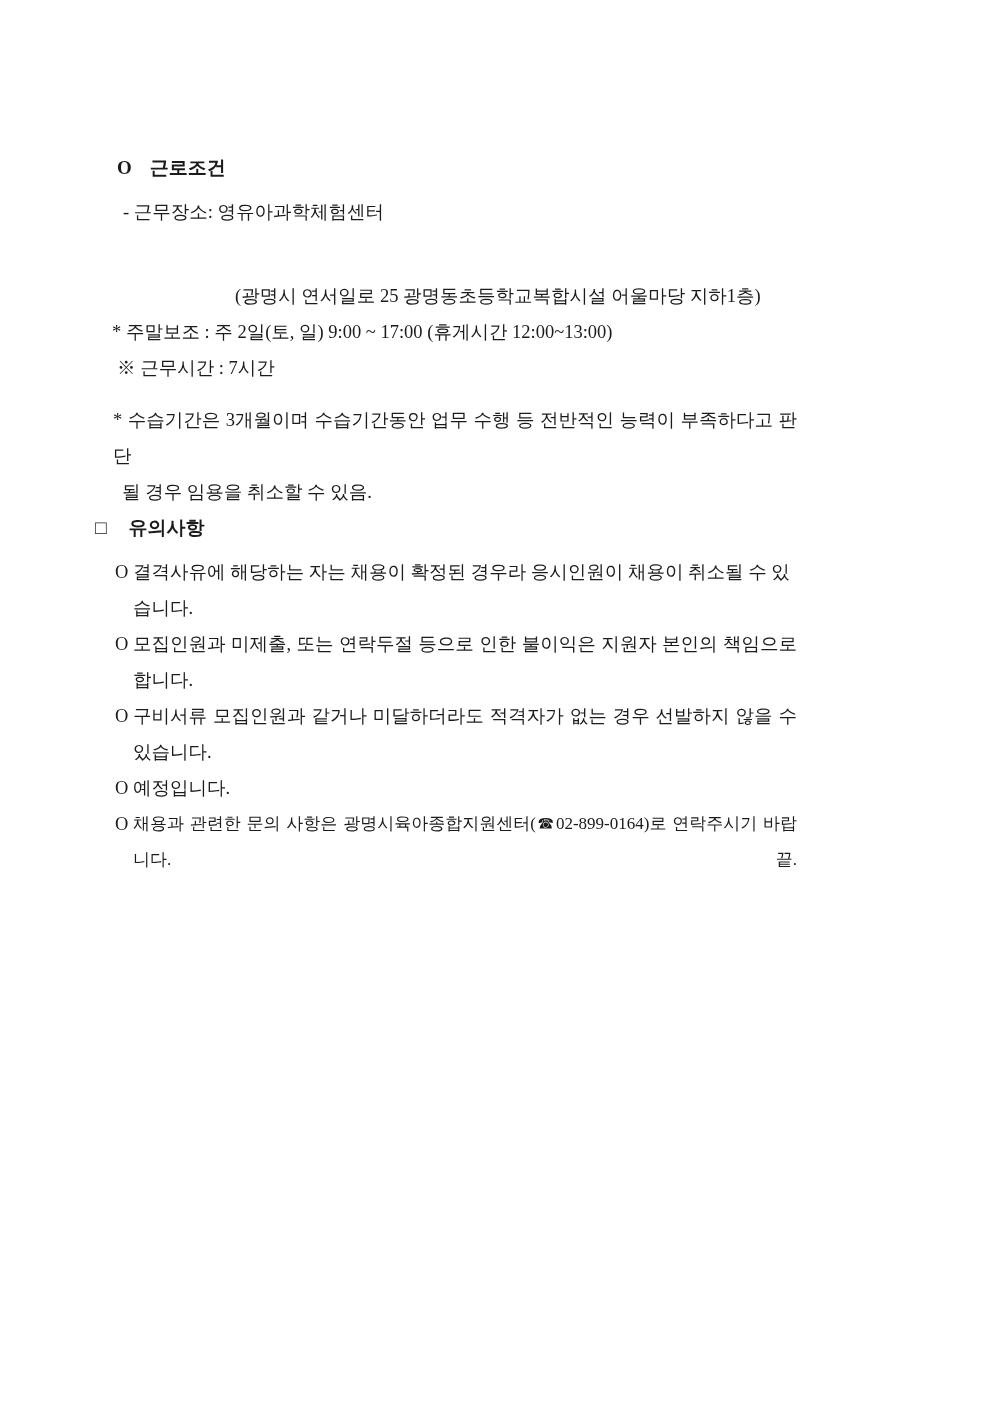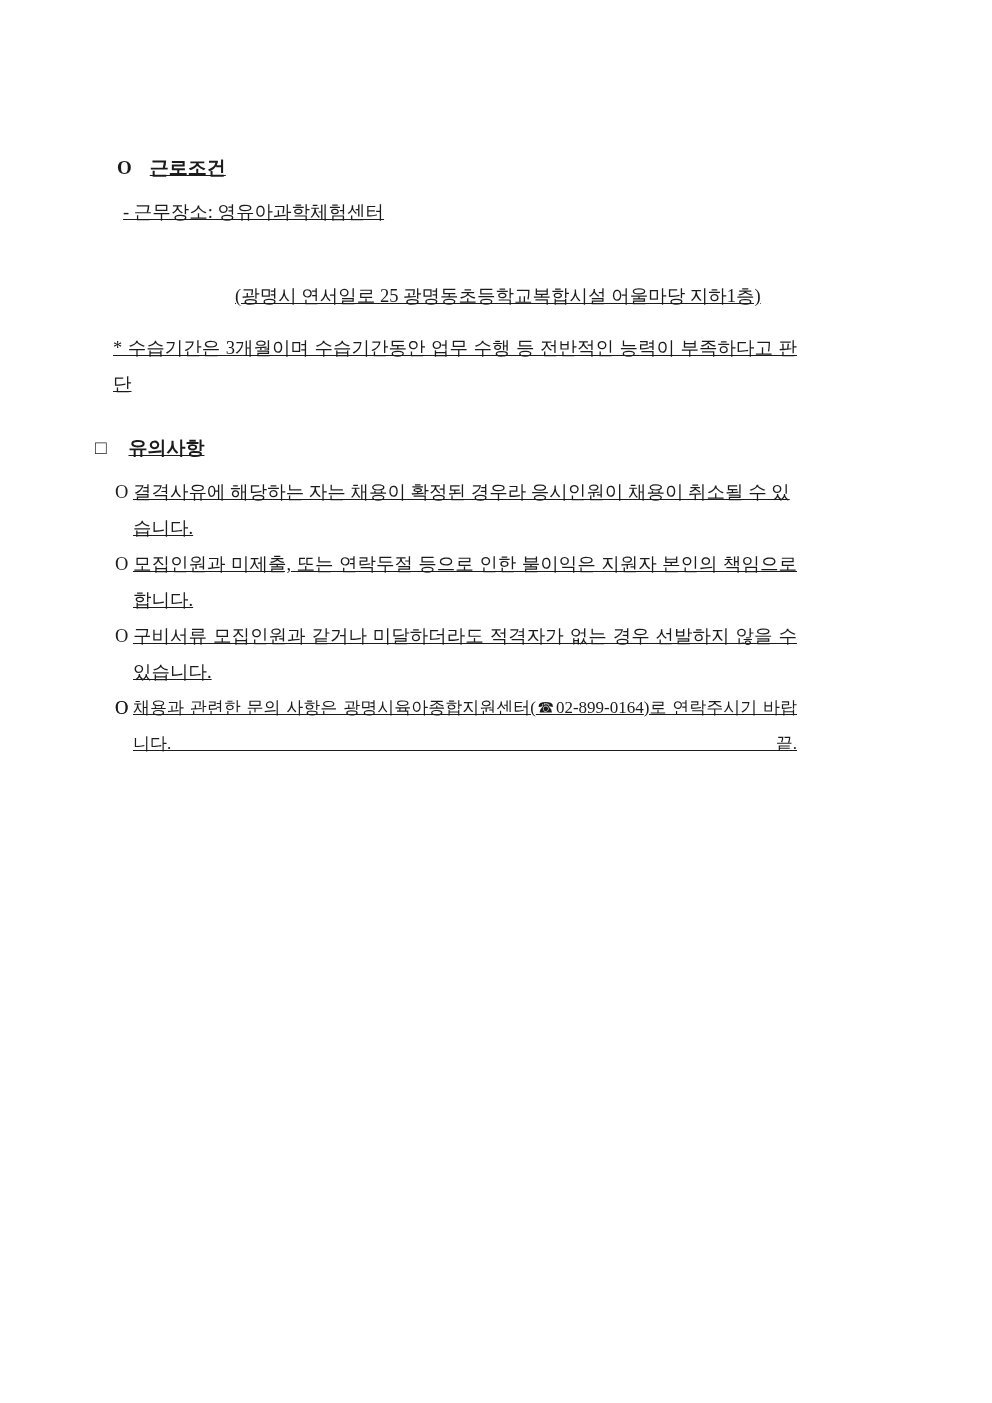--- a/index.html
+++ b/index.html
@@ -12,21 +12,20 @@
     height: 1403px;
     font-family: "Liberation Serif", "DejaVu Serif", serif;
     font-size: 18.5px;
     color: #1b1b1b;
     overflow: hidden;
   }
   .doc {
     box-sizing: border-box;
     width: 884px;
     padding: 150px 87px 0 95px;
-    text-decoration: underline;
   }
   .line {
     margin: 0;
     line-height: 36px;
     white-space: normal;
   }
   
   .jl {
     text-align: justify;
     text-align-last: justify;
@@ -46,21 +45,21 @@
 
   .workplace-line { padding-left: 28px; }
   .address-line   { padding-left: 140px; margin-top: 48px; }
   .weekend-line   { padding-left: 17px; }
   .hours-line     { padding-left: 22px; }
 
   .probation { margin-top: 4px; }
   .probation .l1 { padding-left: 18px; margin-top: 16px; }
   .probation .l2 { padding-left: 27px; }
 
-  .sec-notes { margin-top: 28px; }
+  .sec-notes { }
   .sec-notes .heading { padding-left: 0; }
   .sec-notes .heading .bullet { margin-right: 22px; }
 
   .note-item {
     position: relative;
     padding-left: 38px;
     margin: 0;
   }
   .note-item .nb {
     position: absolute;
@@ -76,24 +75,27 @@
 
 <div class="doc">
 
   <section class="sec-work">
     <h2 class="heading"><span class="bullet">O</span><span>근로조건</span></h2>
 
     <p class="line workplace-line">- 근무장소: 영유아과학체험센터</p>
 
     <p class="line address-line">(광명시 연서일로 25 광명동초등학교복합시설 어울마당 지하1층)</p>
 
+    <p class="line weekend-line">* 주말보조 : 주 2일(토, 일) 9:00 ~ 17:00 (휴게시간 12:00~13:00)</p>
 
+    <p class="line hours-line">※ 근무시간 : 7시간</p>
 
     <div class="probation">
       <p class="line jl l1">* 수습기간은 3개월이며 수습기간동안 업무 수행 등 전반적인 능력이 부족하다고 판단</p>
+      <p class="line l2">될 경우 임용을 취소할 수 있음.</p>
     </div>
   </section>
 
   <section class="sec-notes">
     <h2 class="heading"><span class="bullet">□</span><span>유의사항</span></h2>
 
     <div class="note-item">
       <span class="nb">O</span>
       <p class="line">결격사유에 해당하는 자는 채용이 확정된 경우라 응시인원이 채용이 취소될 수 있습니다.</p>
     </div>
@@ -103,20 +105,21 @@
       <p class="line jl">모집인원과 미제출, 또는 연락두절 등으로 인한 불이익은 지원자 본인의 책임으로 합니다.</p>
     </div>
 
     <div class="note-item">
       <span class="nb">O</span>
       <p class="line jl">구비서류 모집인원과 같거나 미달하더라도 적격자가 없는 경우 선발하지 않을 수 있습니다.</p>
     </div>
 
     <div class="note-item">
       <span class="nb">O</span>
+      <p class="line">예정입니다.</p>
     </div>
 
     <div class="note-item">
       <span class="nb">O</span>
       <p class="line jl contact-line"><span>채용과 관련한 문의 사항은 광명시육아종합지원센터(</span><span class="phone-icon">☎</span><span>02-899-0164</span><span>)로 연락주시기 바랍니다.&nbsp; 끝.</span></p>
     </div>
   </section>
 
 </div>
 

